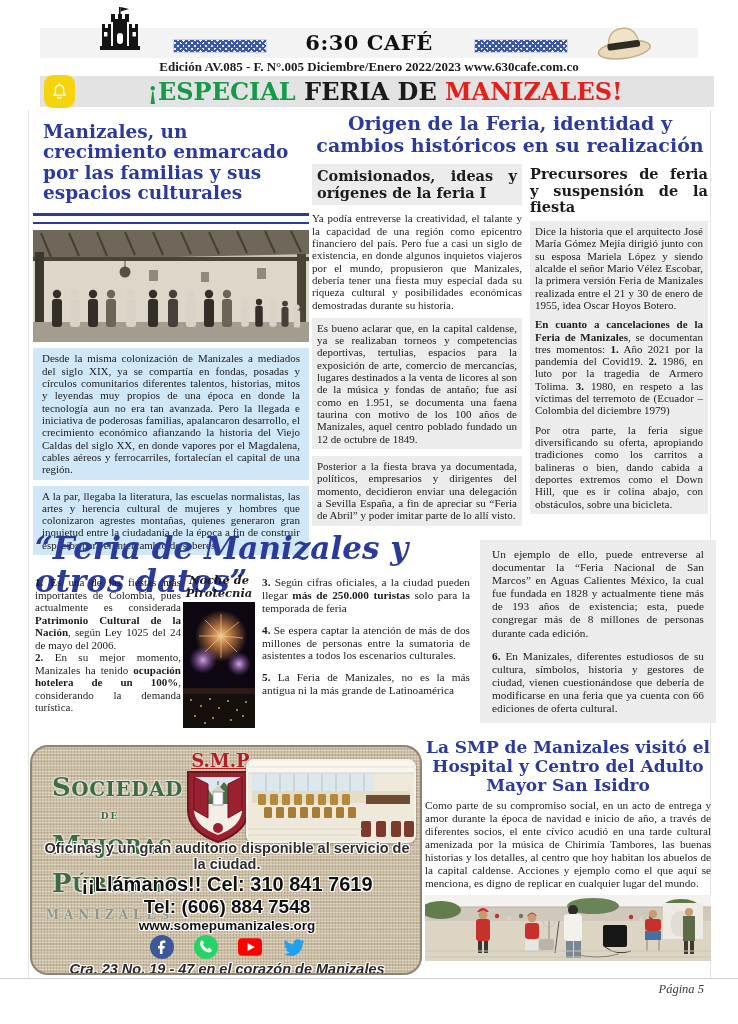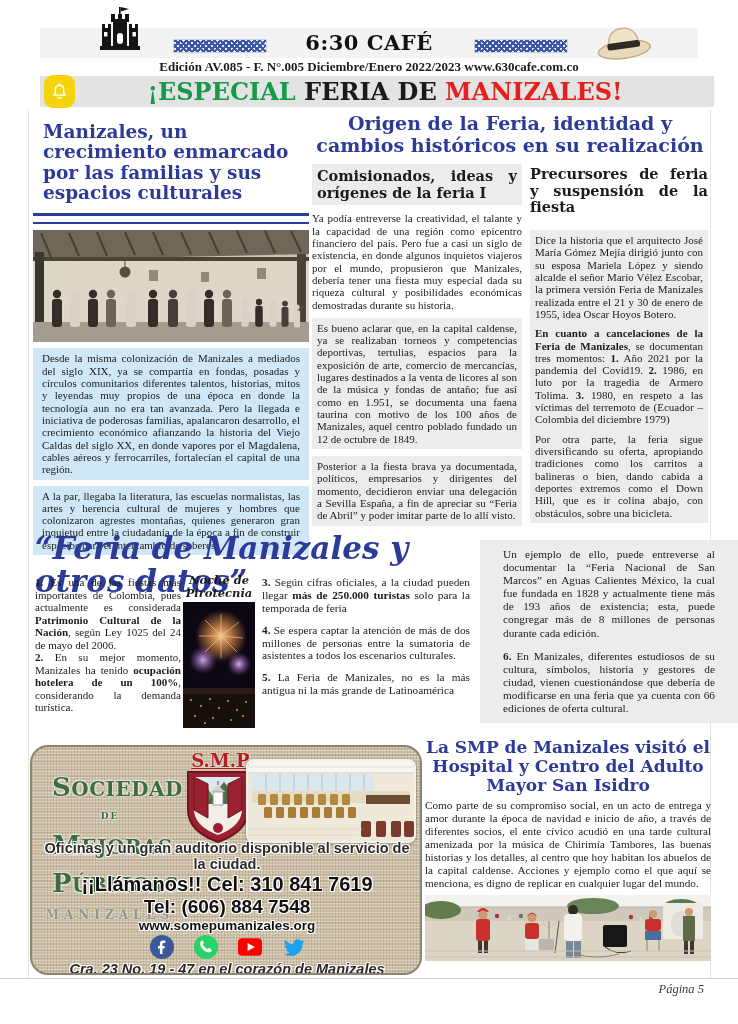--- a/index.html
+++ b/index.html
@@ -44,35 +44,35 @@
   
   .center-title{position:absolute;left:310px;top:112px;width:400px;text-align:center;
       font-size:19px;line-height:1.18;margin:0;}
   .col-mid{position:absolute;left:312px;top:164px;width:210px;}
   .col-right{position:absolute;left:530px;top:166px;width:178px;}
   .subhead{font-family:"DejaVu Serif",serif;font-weight:bold;font-size:14.5px;line-height:1.15;
       text-align:justify;margin:0;}
   .subhead.boxed{background:#ececec;padding:4px 5px;}
   .body-p{margin:7px 0 0 0;font-size:11px;line-height:1.12;text-align:justify;}
   .gray{background:#ececec;padding:4px 5px;}
-  .col-right .wrap-gray{background:#ececec;padding:4px 5px;margin-top:14px;}
+  .col-right .wrap-gray{background:#ececec;padding:4px 5px;margin-top:5px;}
   .col-right .body-p:first-child{margin-top:0;}
 
   
   .datos-title{position:absolute;left:35px;top:532px;width:445px;margin:0;
       font-size:31px;font-style:italic;line-height:1.05;}
   .datos-a{position:absolute;left:35px;top:576px;width:146px;font-size:11px;line-height:1.14;text-align:justify;}
   .datos-a p{margin:0;}
   .fw-block{position:absolute;left:183px;top:574px;width:72px;text-align:center;}
   .fw-cap{font-family:"DejaVu Serif",serif;font-weight:bold;font-style:italic;font-size:11.5px;line-height:1.1;margin:0;}
   .fw-img{display:block;margin-top:3px;width:72px;height:126px;}
   .datos-b{position:absolute;left:262px;top:576px;width:208px;font-size:11.3px;line-height:1.14;text-align:justify;}
   .datos-b p{margin:0 0 9px 0;}
   .datos-c{position:absolute;left:480px;top:540px;width:212px;background:#ececec;
-      padding:8px 23px;font-size:11.3px;line-height:1.16;text-align:justify;}
+      padding:8px 12px;font-size:11.3px;line-height:1.16;text-align:justify;}
   .datos-c p{margin:0 0 10px 0;} .datos-c p:last-child{margin-bottom:0;}
 
   
   .ad{position:absolute;left:30px;top:745px;width:392px;height:230px;border-radius:18px;
       border:2px solid #8d8574;box-sizing:border-box;overflow:hidden;
       background-color:#cfc2a8;
       background-image:
         repeating-linear-gradient(0deg,rgba(255,255,255,.28) 0 1px,rgba(0,0,0,0) 1px 3px),
         repeating-linear-gradient(90deg,rgba(112,94,66,.20) 0 1px,rgba(0,0,0,0) 1px 3px),
         repeating-linear-gradient(0deg,rgba(112,94,66,.12) 0 2px,rgba(0,0,0,0) 2px 7px);}

